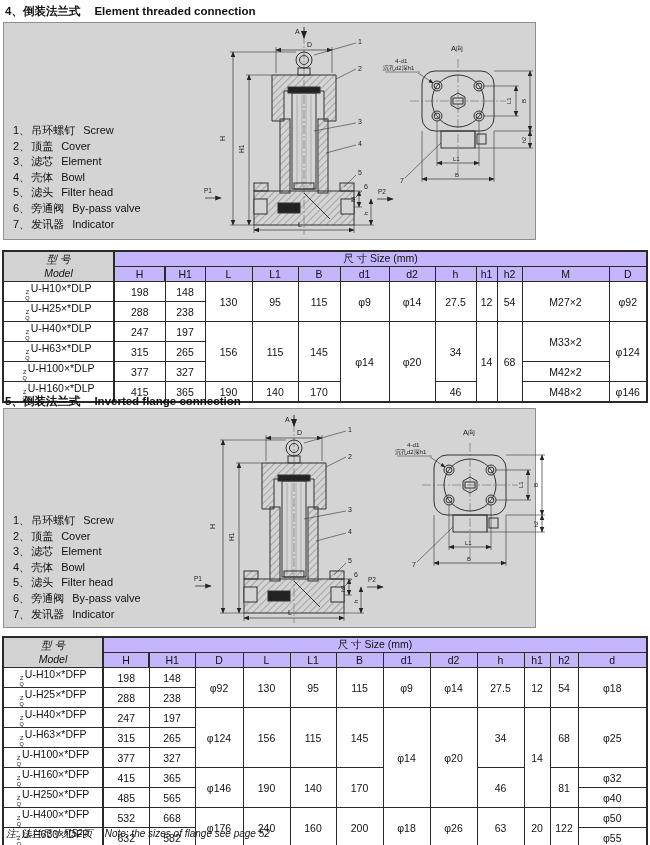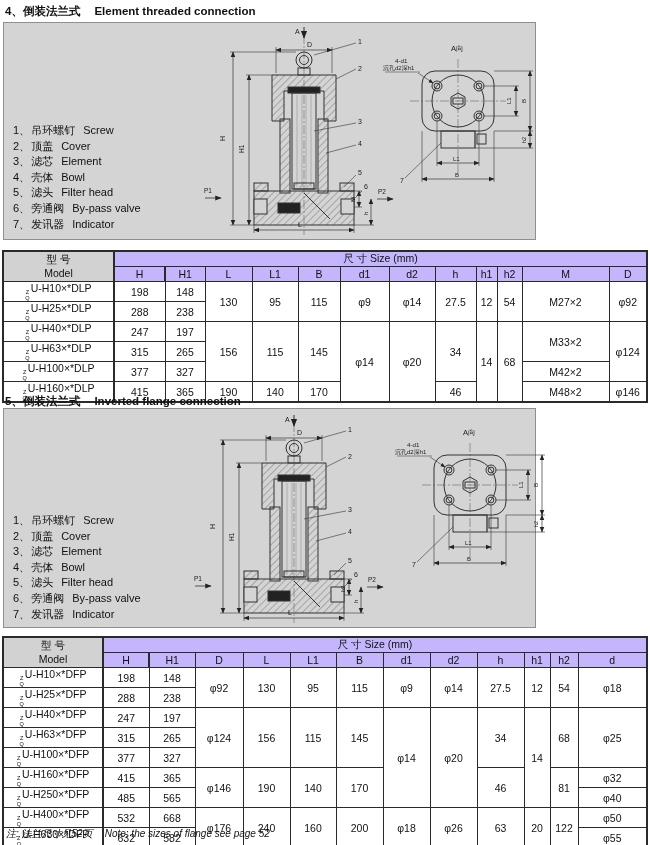--- a/index.html
+++ b/index.html
@@ -16,21 +16,21 @@
   }
   .panel svg{position:absolute;left:0;top:0;}
   .parts{position:absolute;left:9px;font-size:11px;line-height:15.6px;white-space:nowrap;}
   .parts .cn{margin-left:1px;}
   .parts .en{margin-left:8px;}
   table{border-collapse:collapse;table-layout:fixed;width:646px;font-size:10.5px;
         border:2px solid #2a2a2a;background:#ffffff;}
   th,td{border:1px solid #2a2a2a;text-align:center;vertical-align:middle;
         padding:0;font-weight:normal;overflow:hidden;white-space:nowrap;}
   thead th{background:#c4b5fd;height:14px;}
-  th.modelh{background:#d2d2d2;font-size:10.5px;line-height:1.25;}
+  th.modelh{background:#d2d2d2;font-size:10.5px;line-height:1.25;font-style:italic;}
   td{height:17px;}
   .t-wrap{position:absolute;left:2px;}
   td:first-child,th:first-child{border-right-width:2px;}
   thead tr:last-child th{border-top-width:1px;}
   .zq{display:inline-flex;flex-direction:column;font-size:5.5px;line-height:1;
       vertical-align:-2px;margin-right:1px;}
   .note{position:absolute;left:6px;font-size:10px;white-space:nowrap;font-style:italic;}
   .note .en{margin-left:12px;}
   text{fill:#1a1a1a;font-family:"Liberation Sans","DejaVu Sans",sans-serif;}
 </style>

